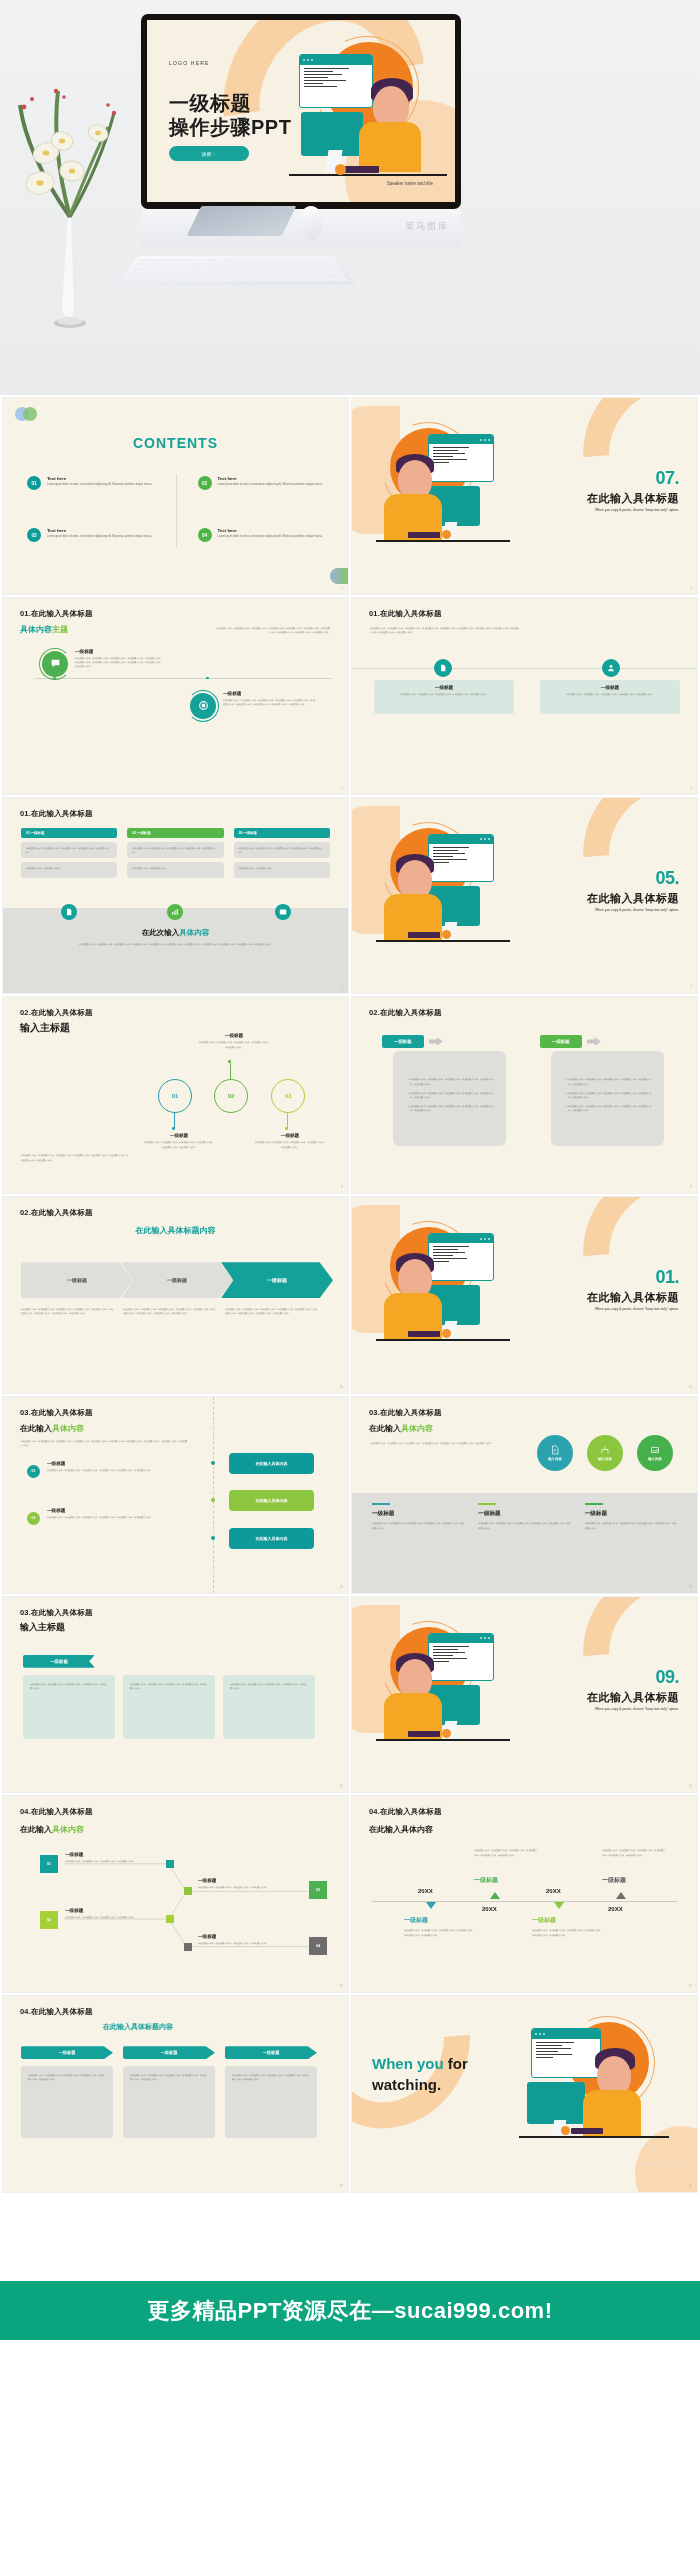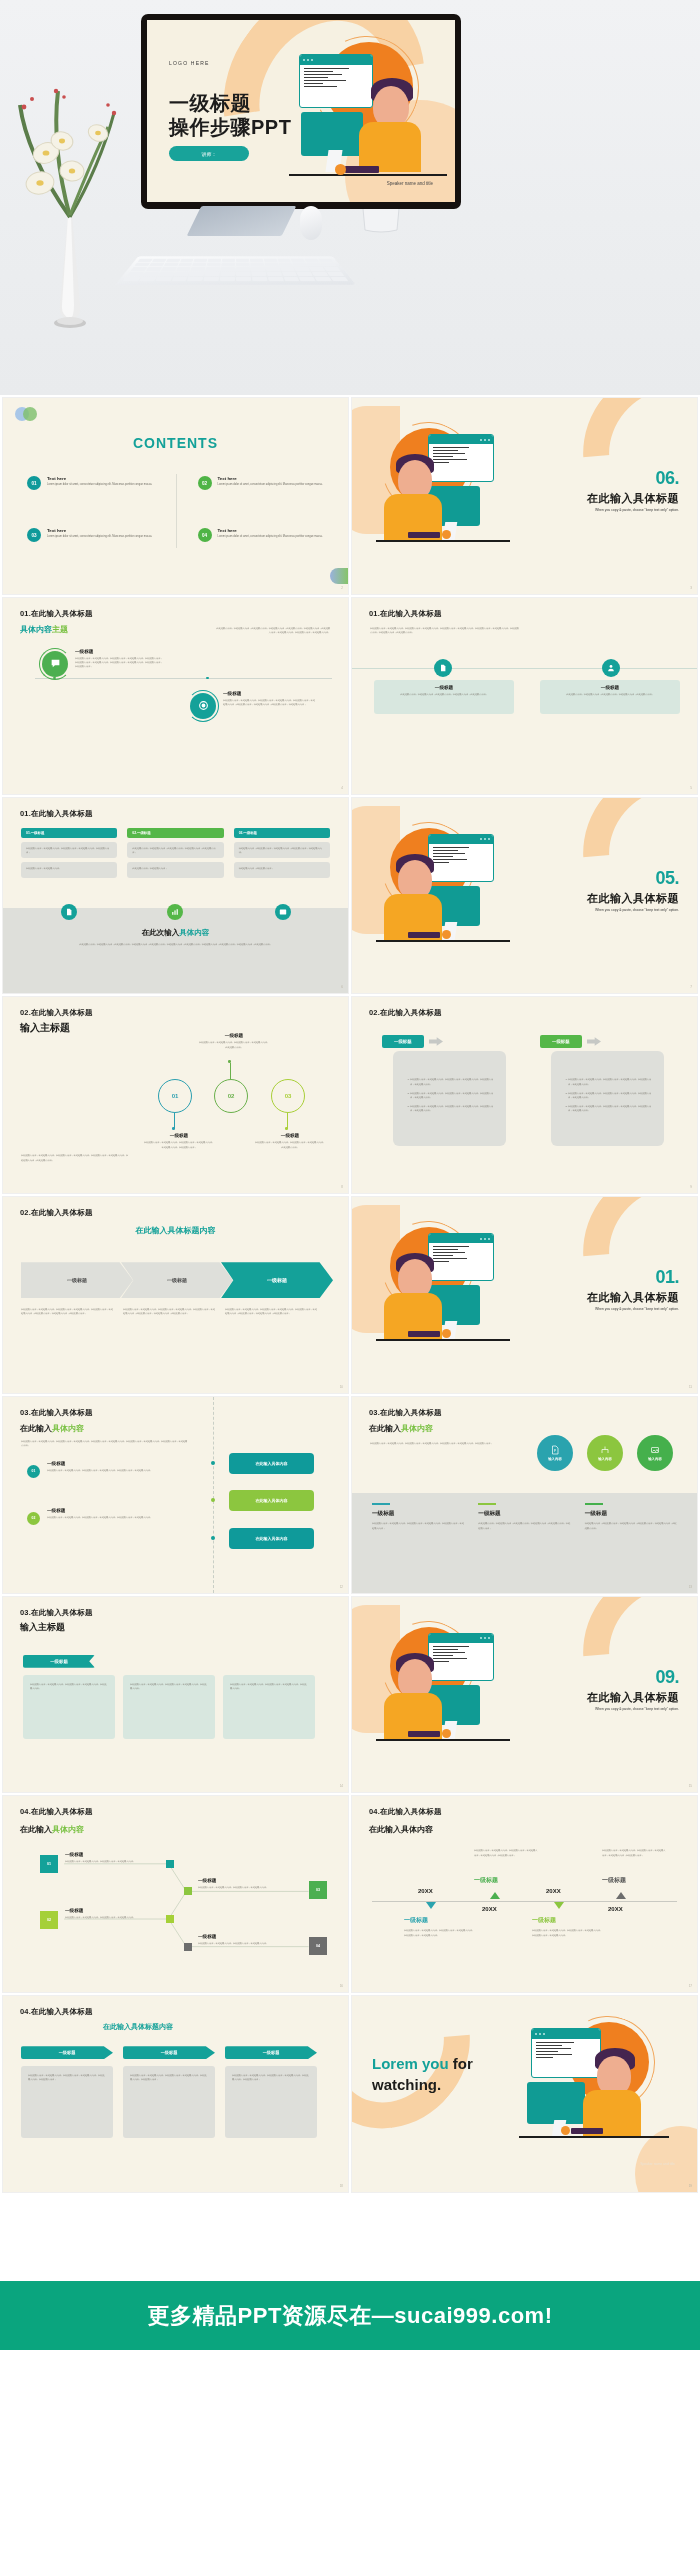--- a/index.html
+++ b/index.html
@@ -166,21 +166,21 @@
   .tri { width:0; height:0; position:absolute; }
   .tri-dn { border-left:5px solid transparent; border-right:5px solid transparent; border-top:7px solid; }
   .tri-up { border-left:5px solid transparent; border-right:5px solid transparent; border-bottom:7px solid; }
   .yr { position:absolute; font-size:6px; font-weight:bold; color:#1d1d1b; }
 
   .thanks { position:absolute; left:20px; top:58px; font-size:15px; font-weight:bold; color:#1d1d1b; line-height:1.35; }
 
   
   .gap-white { height:86px; background:#fff; }
   .banner-teal {
-    height:69px; background:#0aa57e; display:flex; align-items:center; justify-content:center;
+    height:59px; background:#0aa57e; display:flex; align-items:center; justify-content:center;
     color:#fff; font-size:22px; font-weight:bold; letter-spacing:.5px;
   }
   .banner-green {
     height:62px; background:#8dcd51; display:flex; align-items:center; justify-content:center;
     color:#fff; font-size:22px; font-weight:bold;
   }
   .tail-white { height:93px; background:#fff; }
 </style>
 </head>
 <body>
@@ -273,20 +273,23 @@
 
           <div class="cov-logo">LOGO HERE</div>
           <div class="cov-title">
             <div>一级标题</div>
             <div>操作步骤PPT</div>
           </div>
           <div class="cov-btn">讲师：</div>
           <div class="cov-speaker">Speaker name and title</div>
         </div>
       </div>
+      <div class="monitor-neck">
+        <div class="watermark">菜鸟图库</div>
+      </div>
     </div>
 
     <div class="laptop-edge"></div>
     <div class="keyboard">
       <div class="kb-keys">
         <i></i>
           <i></i>
           <i></i>
           <i></i>
           <i></i>
@@ -426,21 +429,21 @@
         </div>
         <div class="il-mon" style="left:44px; top:66px; width:56px; height:40px;"></div>
         <div class="il-stand" style="left:64px; top:102px; width:12px; height:18px; transform:skewX(-8deg);"></div>
         <div class="il-hair" style="left:16px; top:34px; width:38px; height:20px;"></div>
         <div class="il-head" style="left:18px; top:40px; width:34px; height:40px;"></div>
         <div class="il-body" style="left:4px; top:74px; width:58px; height:46px;"></div>
         <div class="il-kbd" style="left:28px; top:112px; width:32px; height:6px;"></div>
         <div class="il-desk" style="left:-4px; top:120px; width:134px;"></div>
         <div style="position:absolute;left:62px;top:110px;width:9px;height:9px;border-radius:50%;background:#f2922b;"></div>
       </div>
-      <div class="sec-num">06.</div>
+      <div class="sec-num">07.</div>
       <div class="sec-title">在此输入具体标题</div>
       <div class="sec-en">When you copy &amp; paste, choose "keep text only" option.</div>
       <div class="pg">3</div>
     </div>
 
     <div class="slide">
       <div class="t-main">01.在此输入具体标题</div>
       <div class="t-sub" style="top:26px;">
         <span class="t-teal">具体内容</span><span class="t-green">主题</span>
       </div>
@@ -972,21 +975,21 @@
         <div class="il-stand" style="left:26px; top:104px; width:12px; height:18px; transform:skewX(-8deg);"></div>
         <div class="il-hair" style="left:68px; top:32px; width:40px; height:22px;"></div>
         <div class="il-head" style="left:70px; top:40px; width:34px; height:40px;"></div>
         <div class="il-body" style="left:56px; top:74px; width:58px; height:46px;"></div>
         <div class="il-kbd" style="left:44px; top:112px; width:32px; height:6px;"></div>
         <div class="il-desk" style="left:-8px; top:120px; width:150px;"></div>
         <div style="position:absolute;left:34px;top:110px;width:9px;height:9px;border-radius:50%;background:#f2922b;"></div>
       </div>
 
       <div class="thanks">
-        <div><span class="t-teal">Lorem you</span><span> for</span></div>
+        <div><span class="t-teal">When you</span><span> for</span></div>
         <div>watching.</div>
       </div>
       <div style="position:absolute; right:22px; bottom:26px; font-size:3.4px; color:#ece2d2;">Speaker name and title</div>
       <div class="pg">19</div>
     </div>
 
   </div>
 
   <div class="gap-white"></div>
   <div class="banner-teal">更多精品PPT资源尽在—sucai999.com!</div>

